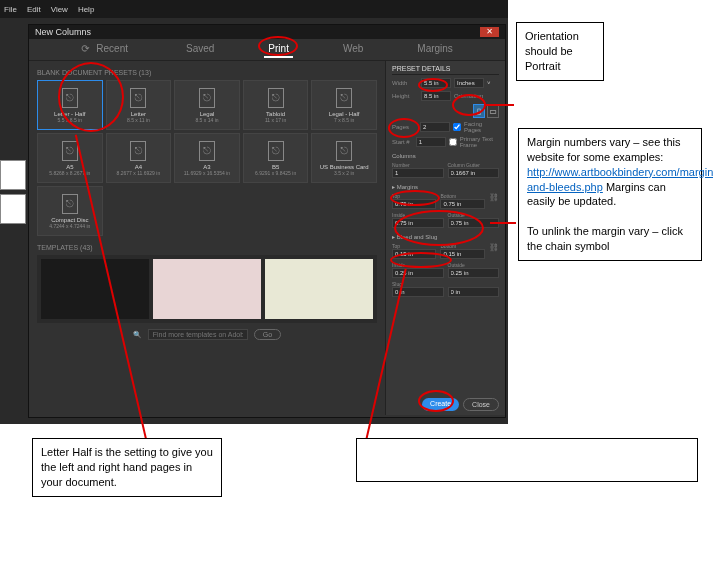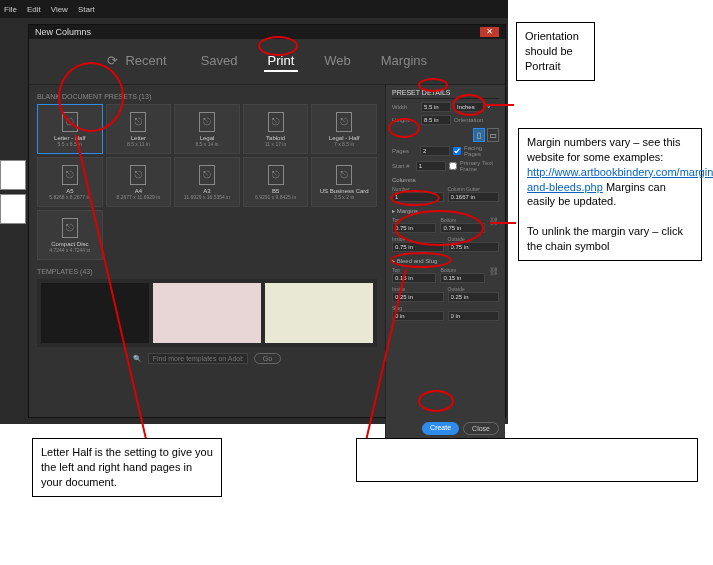--- a/index.html
+++ b/index.html
@@ -2,21 +2,21 @@
 <html><head>
 <meta charset="utf-8">
 <style>
   * { box-sizing: border-box; margin: 0; padding: 0; font-family: Arial, sans-serif; }
   body { background: #fff; width: 713px; height: 565px; position: relative; overflow: hidden; }
   .app-bg { position: absolute; top: 0; left: 0; width: 508px; height: 424px; background: #2a2a2a; }
   .menubar { position: absolute; top: 0; left: 0; height: 18px; background: #1a1a1a; width: 508px; display: flex; align-items: center; padding: 0 4px; gap: 10px; color: #ccc; font-size: 8px; }
   .dialog { position: absolute; top: 24px; left: 28px; width: 478px; height: 394px; background: #323232; border: 1px solid #111; }
   .dlg-title { background: #1a1a1a; color: #ddd; font-size: 9px; padding: 2px 6px; display: flex; justify-content: space-between; }
   .dlg-title .close { background: #c0392b; color: #fff; padding: 0 6px; font-size: 8px; }
-  .tabs { display: flex; justify-content: center; gap: 22px; padding: 12px 0; color: #888; font-size: 13px; border-bottom: 1px solid #222; }
+  .tabs { display: flex; justify-content: center; gap: 46px; padding: 2px 0; color: #888; font-size: 10px; border-bottom: 1px solid #222; }
   .tabs span { cursor: pointer; padding: 2px 4px; }
   .tabs .active { color: #fff; border-bottom: 2px solid #fff; }
   .content { display: flex; height: calc(100% - 38px); }
   .left { flex: 1; padding: 6px 8px; overflow: hidden; }
   .section-label { color: #888; font-size: 7px; margin: 2px 0 4px; }
   .preset-grid { display: grid; grid-template-columns: repeat(5, 1fr); gap: 3px; }
   .preset { background: #3a3a3a; border: 1px solid #444; height: 50px; display: flex; flex-direction: column; align-items: center; justify-content: center; color: #ccc; font-size: 6px; cursor: pointer; }
   .preset.selected { border: 1.5px solid #2d8ceb; }
   .preset .icon { width: 16px; height: 20px; border: 1px solid #888; margin-bottom: 3px; display: flex; align-items: center; justify-content: center; font-size: 10px; color: #888; }
   .preset .name { font-size: 6px; }
@@ -65,21 +65,21 @@
   .thumb-col .t { background: #fff; border: 1px solid #888; height: 30px; margin-bottom: 4px; }
 </style>
 </head>
 <body>
 
 <div class="app-bg"></div>
 <div class="menubar">
   <span>File</span>
   <span>Edit</span>
   <span>View</span>
-  <span>Start</span>
+  <span>Help</span>
 </div>
 
 <div class="thumb-col">
   <div class="t"></div>
   <div class="t"></div>
 </div>
 
 <div class="dialog">
   <div class="dlg-title">
     <span>New Columns</span>
@@ -247,21 +247,21 @@
 <div class="red-circle" style="top:190px; left:390px; width:50px; height:16px;"></div>
 <div class="red-circle" style="top:210px; left:394px; width:90px; height:36px;"></div>
 <div class="red-circle" style="top:252px; left:390px; width:62px; height:16px;"></div>
 <div class="red-circle" style="top:390px; left:418px; width:36px; height:22px;"></div>
 
 <div class="red-line" style="top:104px; left:486px; width:28px;"></div>
 <div class="red-line" style="top:222px; left:490px; width:26px;"></div>
 <div class="red-line" style="top:134px; left:76px; width:350px; transform:rotate(77deg);"></div>
 <div class="red-line" style="top:268px; left:406px; width:200px; transform:rotate(103deg);"></div>
 
-<div class="anno" style="top:22px; left:516px; width:79px;">Orientation should be Portrait</div>
+<div class="anno" style="top:22px; left:516px; width:88px;">Orientation should be Portrait</div>
 
 <div class="anno" style="top:128px; left:518px; width:184px;">
   <span>Margin numbers vary – see this website for some examples:</span>
   <a>http://www.artbookbindery.com/margins-and-bleeds.php</a><span> Margins can easily be updated.</span>
   <br><br>
   <span>To unlink the margin vary – click the chain symbol</span>
 </div>
 
 <div class="anno" style="top:438px; left:32px; width:190px;">Letter Half is the setting to give you the left and right hand pages in your document.</div>
 

